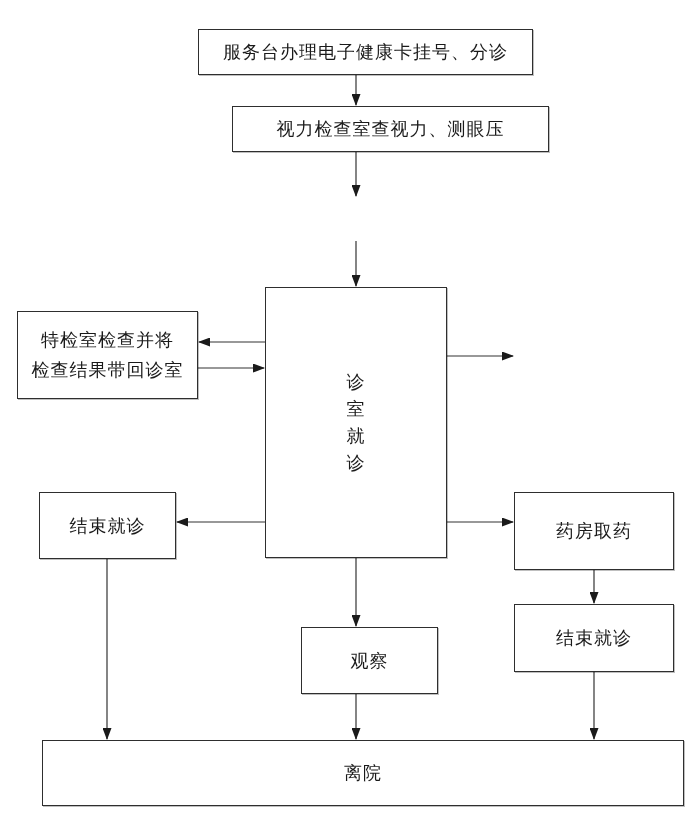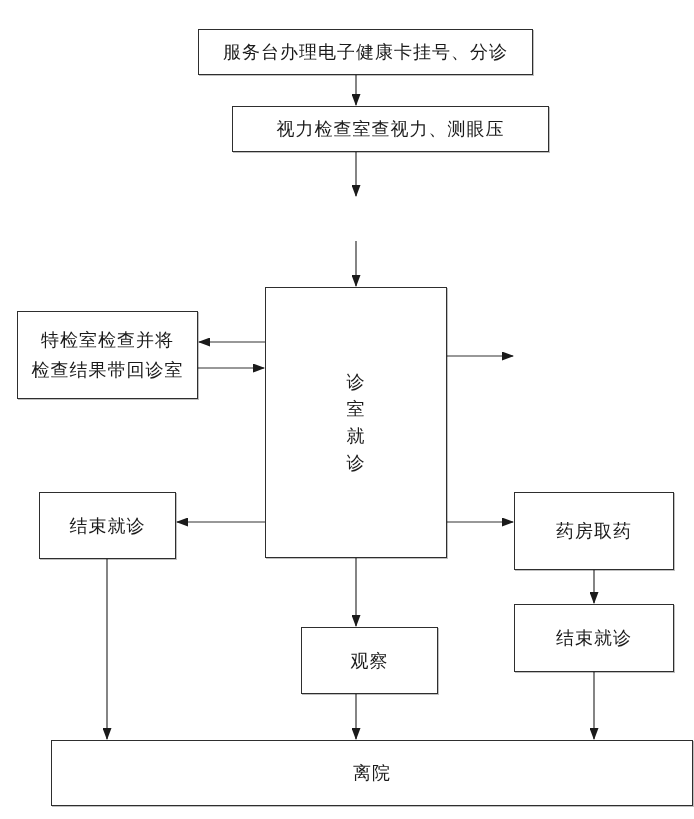--- a/index.html
+++ b/index.html
@@ -86,15 +86,15 @@
 
 
   <div class="node" style="left:39px; top:492px; width:137px; height:67px;">结束就诊</div>
 
   <div class="node" style="left:514px; top:492px; width:160px; height:78px;">药房取药</div>
 
   <div class="node" style="left:514px; top:604px; width:160px; height:68px;">结束就诊</div>
 
   <div class="node" style="left:289px; top:627px; width:137px; height:67px;margin-left:12px;">观察</div>
 
-  <div class="node" style="left:51px; top:740px; width:642px; height:66px;">离院</div>
+  <div class="node" style="left:42px; top:740px; width:642px; height:66px;">离院</div>
 
 </div>
 
 </body></html>

